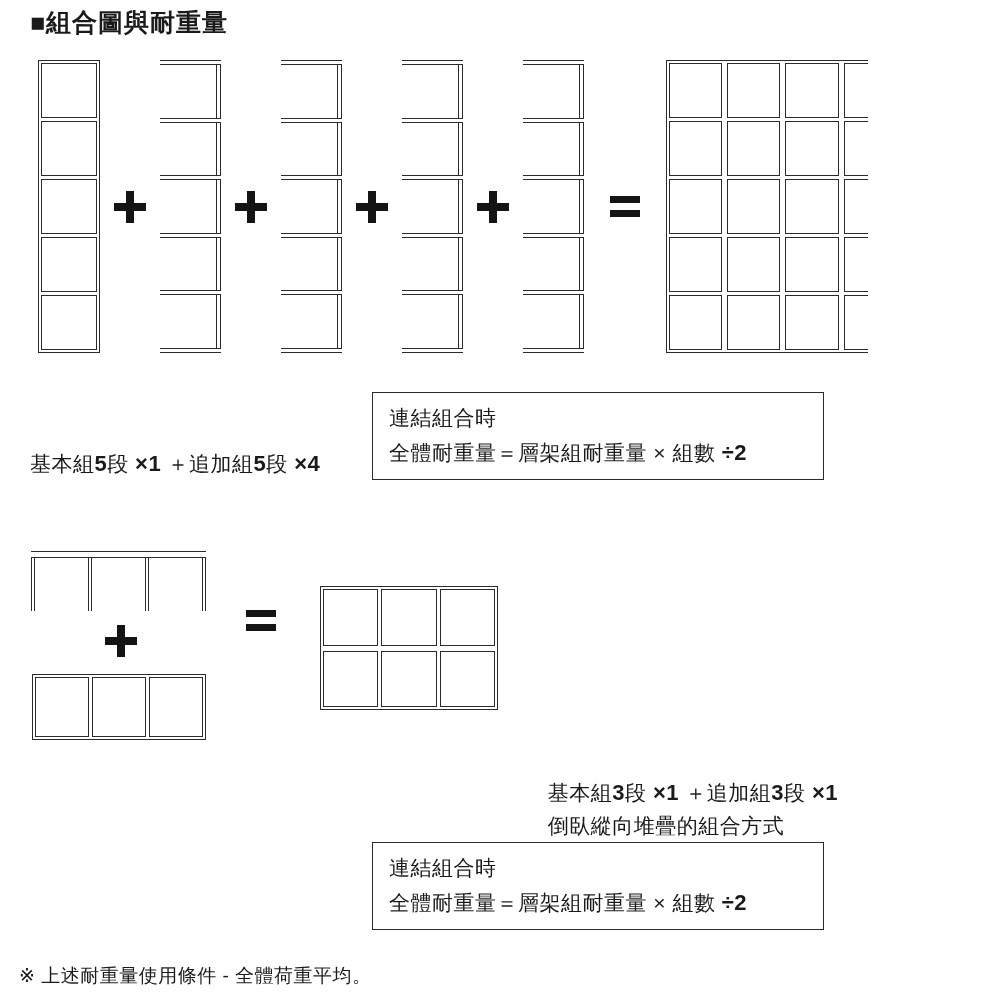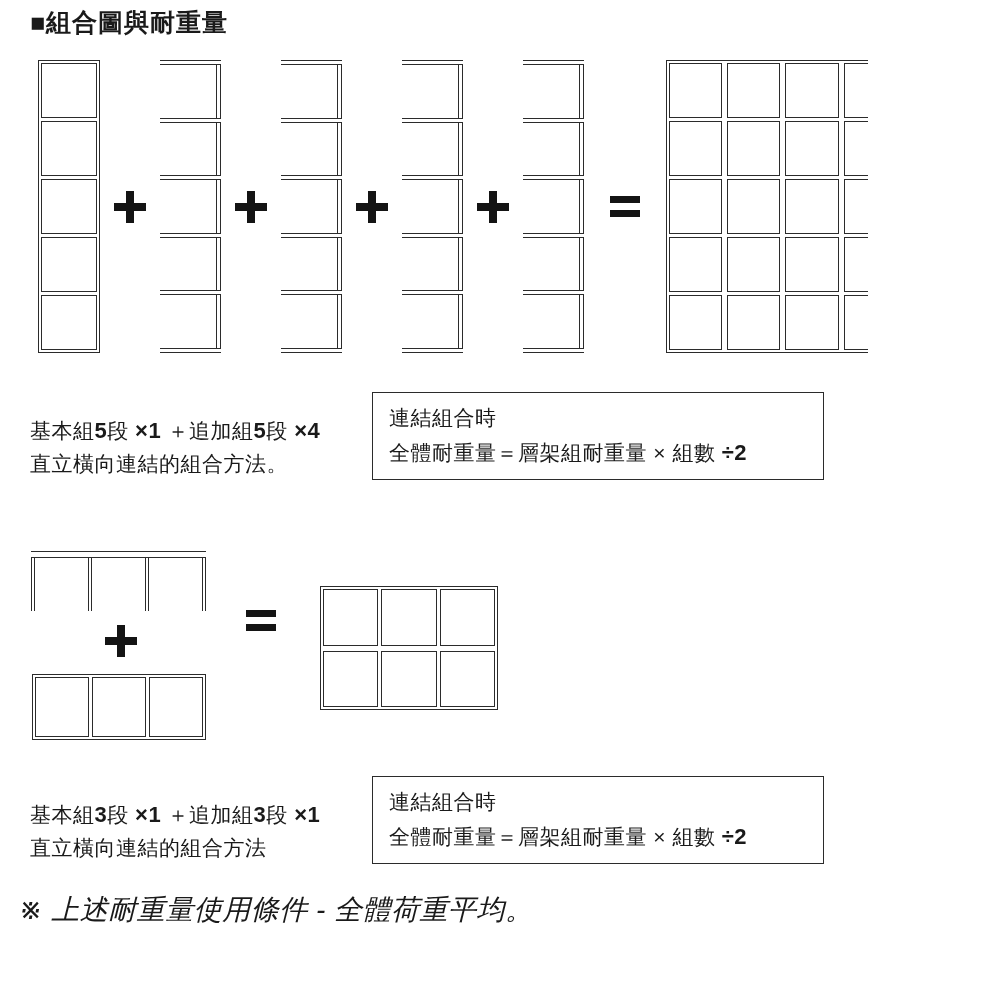--- a/index.html
+++ b/index.html
@@ -69,21 +69,21 @@
     column-gap:5px;row-gap:3px;
   }
   .g32{
     width:178px;height:124px;
     grid-template-columns:repeat(3,1fr);grid-template-rows:repeat(2,1fr);
     column-gap:3px;row-gap:5px;
   }
 
   
   .caption-row{display:flex;align-items:flex-end;margin-top:39px;}
-  .caption-row.mid{margin-top:32px;}
+  .caption-row.mid{margin-top:32px;flex-direction:column;}
   .caption{flex:1 1 auto;font-size:21px;line-height:33px;letter-spacing:0.5px;}
   .caption .line{white-space:nowrap;}
   .info-box{
     flex:0 0 auto;width:452px;margin-right:14px;
     border:1.5px solid var(--ln);
     padding:7px 12px 9px 16px;
     font-size:21px;line-height:35px;letter-spacing:0.5px;
   }
   .b{font-weight:700;font-size:22px;}
 
@@ -105,21 +105,21 @@
   .mid-plus{position:absolute;left:75px;top:77px;margin:0;}
   .basic-h{
     position:absolute;left:2px;top:126px;width:174px;height:66px;
     border:1px solid var(--ln);padding:2px;display:flex;gap:3px;background:#fff;
   }
   .basic-h .cell{flex:1;border:1px solid var(--ln);}
   .mid-eq{position:absolute;left:216px;top:62px;margin:0;}
   .mid-grid{position:absolute;left:290px;top:38px;}
 
   
-  .notes{margin-top:27px;margin-left:-11px;font-size:28px;line-height:38px;letter-spacing:0.5px;font-style:italic;}
+  .notes{margin-top:27px;margin-left:-11px;font-size:19px;line-height:38px;letter-spacing:0.5px;}
 </style>
 </head>
 <body>
 
 <div class="page">
 
   <h1 class="title">■組合圖與耐重量</h1>
 
   <div class="row-top">
     <div class="basic-v">
@@ -200,21 +200,20 @@
         <div class="cell"></div>
         <div class="cell"></div>
         <div class="cell"></div>
         <div class="cell"></div>
       </div>
   </div>
 
   <div class="caption-row">
     <div class="caption">
       <div class="line"><span>基本組</span><span class="b">5</span><span>段 </span><span class="b">×1</span><span> ＋追加組</span><span class="b">5</span><span>段 </span><span class="b">×4</span></div>
-      <div class="line"><span>直立橫向連結的組合方法。</span></div>
     </div>
     <div class="info-box">
       <div class="line"><span>連結組合時</span></div>
       <div class="line"><span>全體耐重量＝層架組耐重量 × 組數 </span><span class="b">÷2</span></div>
     </div>
   </div>
 
   <div class="mid-wrap">
     <div class="addon-h">
       <i class="bar"></i>
@@ -236,21 +235,21 @@
         <div class="cell"></div>
         <div class="cell"></div>
         <div class="cell"></div>
         <div class="cell"></div>
       </div>
   </div>
 
   <div class="caption-row mid">
     <div class="caption">
       <div class="line"><span>基本組</span><span class="b">3</span><span>段 </span><span class="b">×1</span><span> ＋追加組</span><span class="b">3</span><span>段 </span><span class="b">×1</span></div>
-      <div class="line"><span>直立橫向連結的組合方法</span></div>
+      <div class="line"><span>倒臥縱向堆疊的組合方式</span></div>
     </div>
     <div class="info-box">
       <div class="line"><span>連結組合時</span></div>
       <div class="line"><span>全體耐重量＝層架組耐重量 × 組數 </span><span class="b">÷2</span></div>
     </div>
   </div>
 
   <div class="notes">
     <div class="line"><span>※ 上述耐重量使用條件 - 全體荷重平均。</span></div>
   </div>

